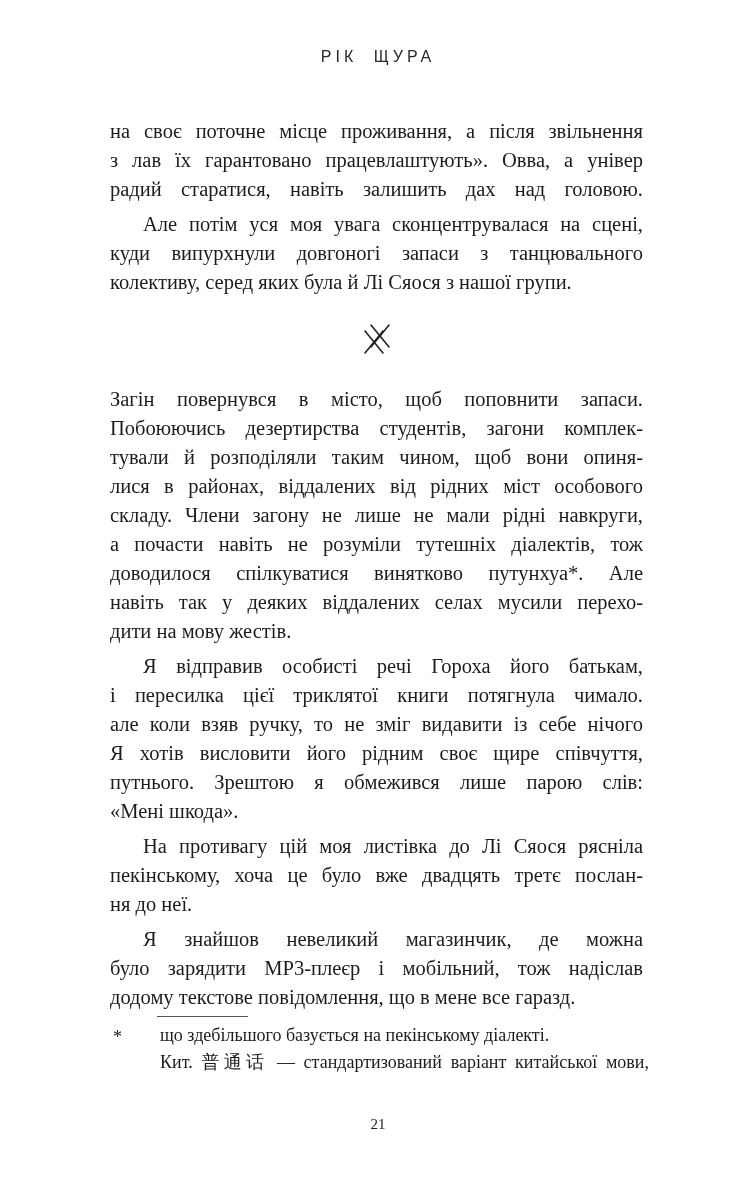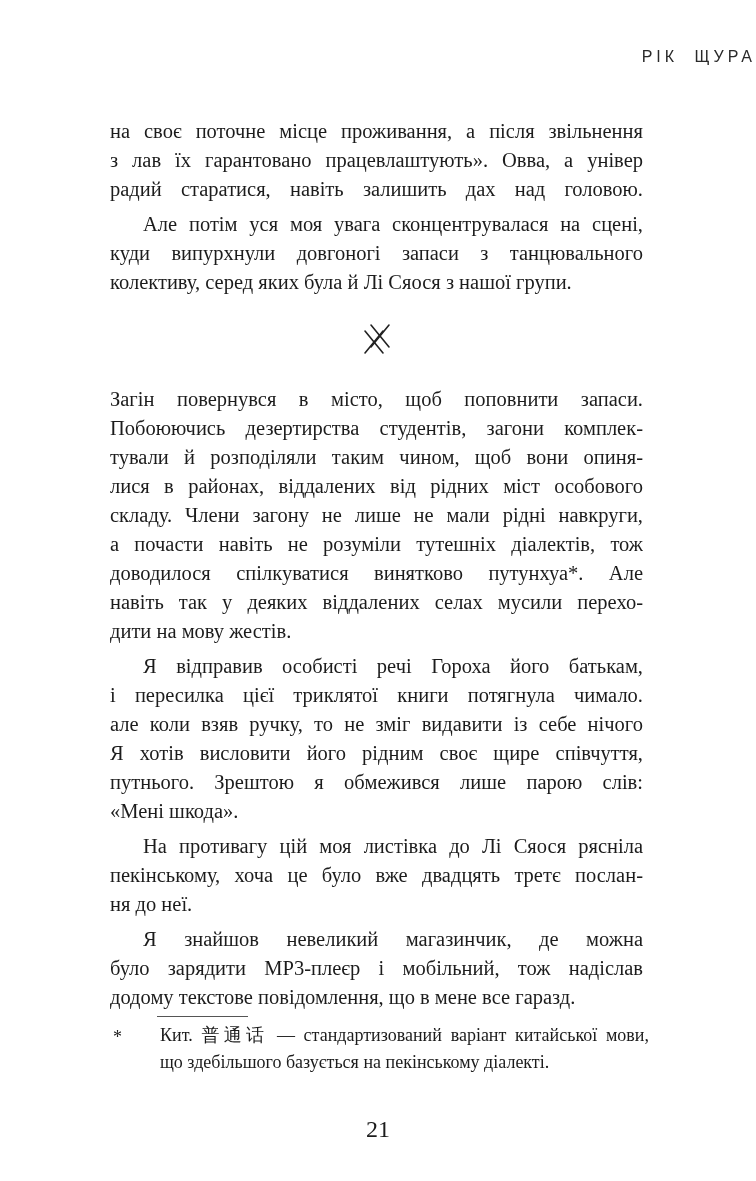--- a/index.html
+++ b/index.html
@@ -14,21 +14,21 @@
     background: #ffffff;
     overflow: hidden;
     font-family: "Liberation Serif", "DejaVu Serif", serif;
     color: #1c1c1c;
   }
   .running-head {
     position: absolute;
     top: 48px;
     left: 0;
     width: 756px;
-    text-align: right;
+    text-align: center;
     font-family: "Liberation Sans", "DejaVu Sans", sans-serif;
     font-size: 16px;
     font-weight: 400;
     letter-spacing: 4px;
     word-spacing: 8px;
     color: #2a2a2a;
   }
   .text-block {
     position: absolute;
     top: 111px;
@@ -83,21 +83,21 @@
     color: #1c1c1c;
   }
   .footnote-lines { padding-left: 56px; }
   .footnote-lines .line { height: 27px; }
   .page-number {
     position: absolute;
     top: 1116px;
     left: 0;
     width: 756px;
     text-align: center;
-    font-size: 24px;
+    font-size: 15px;
     color: #1c1c1c;
   }
 </style>
 </head>
 <body>
 
 <div class="page">
   <div class="running-head">РІК ЩУРА</div>
 
   <main class="text-block">
@@ -147,19 +147,19 @@
         <div class="line indent">Я знайшов невеликий магазинчик, де можна</div>
         <div class="line">було зарядити МР3-плеєр і мобільний, тож надіслав</div>
         <div class="line last">додому текстове повідомлення, що в мене все гаразд.</div>
       </div>
     </main>
 
   <div class="footnote">
     <div class="footnote-rule"></div>
     <span class="footnote-marker">*</span>
     <div class="footnote-lines">
+        <div class="line last">що здебільшого базується на пекінському діалекті.</div>
         <div class="line">Кит. 普通话 — стандартизований варіант китайської мови,</div>
-        <div class="line last">що здебільшого базується на пекінському діалекті.</div>
       </div>
   </div>
 
   <div class="page-number">21</div>
 </div>
 
 </body></html>

